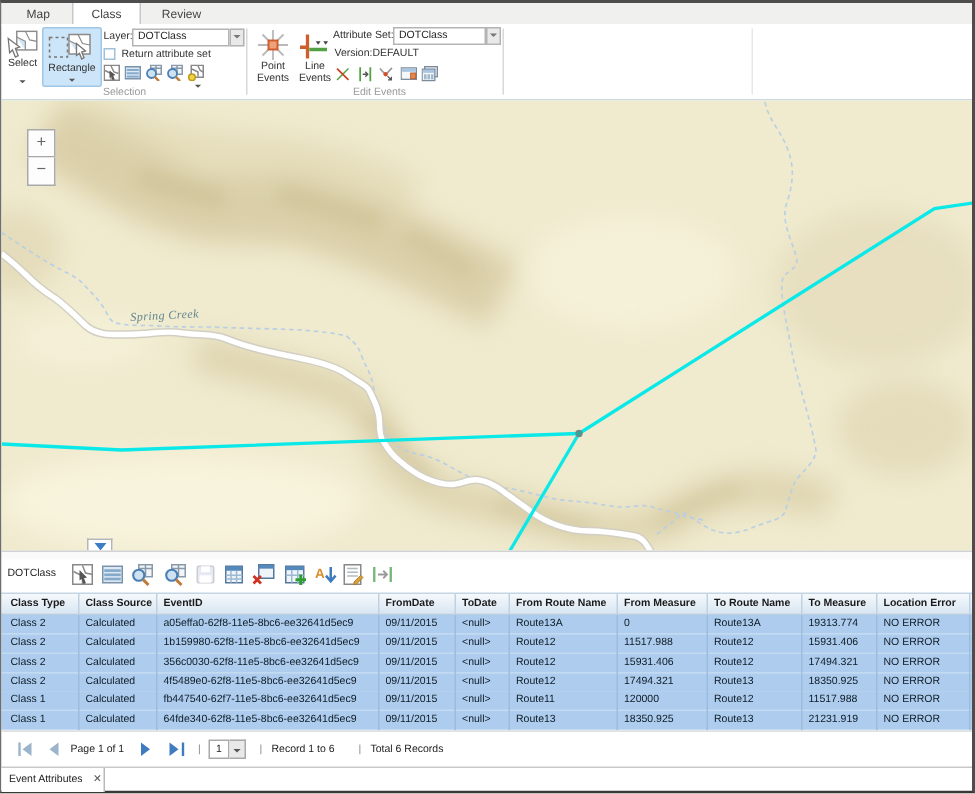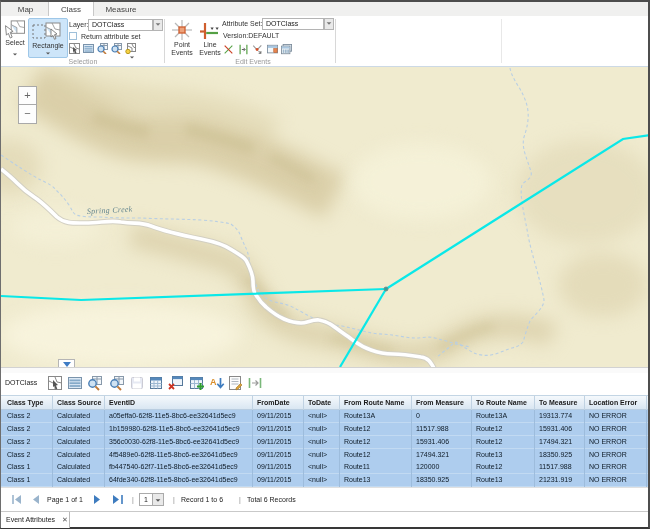--- a/index.html
+++ b/index.html
@@ -58,21 +58,21 @@
 #bottombar { position:absolute; left:0; top:509px; width:647px; height:16px; background:#fff; border-top:1px solid #c9c9c9; }
 #btab { position:absolute; left:0; top:0; width:69px; height:16px; background:#fff; border-right:1px solid #b9b9b9; font-size:7px; color:#222; line-height:15px; padding-left:5px; white-space:nowrap; }
 #btab .x { color:#555; margin-left:5px; font-size:7px; }
 </style>
 </head>
 <body>
 <div id="frame">
   <div id="tabbar">
     <div class="rtab" id="tab-map">Map</div>
     <div class="rtab" id="tab-edit">Class</div>
-    <div class="rtab" id="tab-review">Measure</div>
+    <div class="rtab" id="tab-review">Review</div>
   </div>
 
   <div id="ribbon">
 
     <div class="bigbtn" id="btn-select" style="left:2px;">
       <svg width="24" height="20" viewBox="0 0 24 21">
         <rect x="8" y="2" width="14" height="13" fill="#fff" stroke="#8a8a8a"></rect>
         <path d="M8 6 L14 9 L14 15" fill="#cfe4f4" stroke="#8a8a8a" stroke-width="0.8"></path>
         <path d="M14 2 L17 8 L22 9" fill="none" stroke="#8a8a8a" stroke-width="0.8"></path>
         <path d="M2 7 L10 13 L7 14 L9 19 L7 20 L5 15 L3 17 Z" fill="#fff" stroke="#777" stroke-width="0.9"></path>

